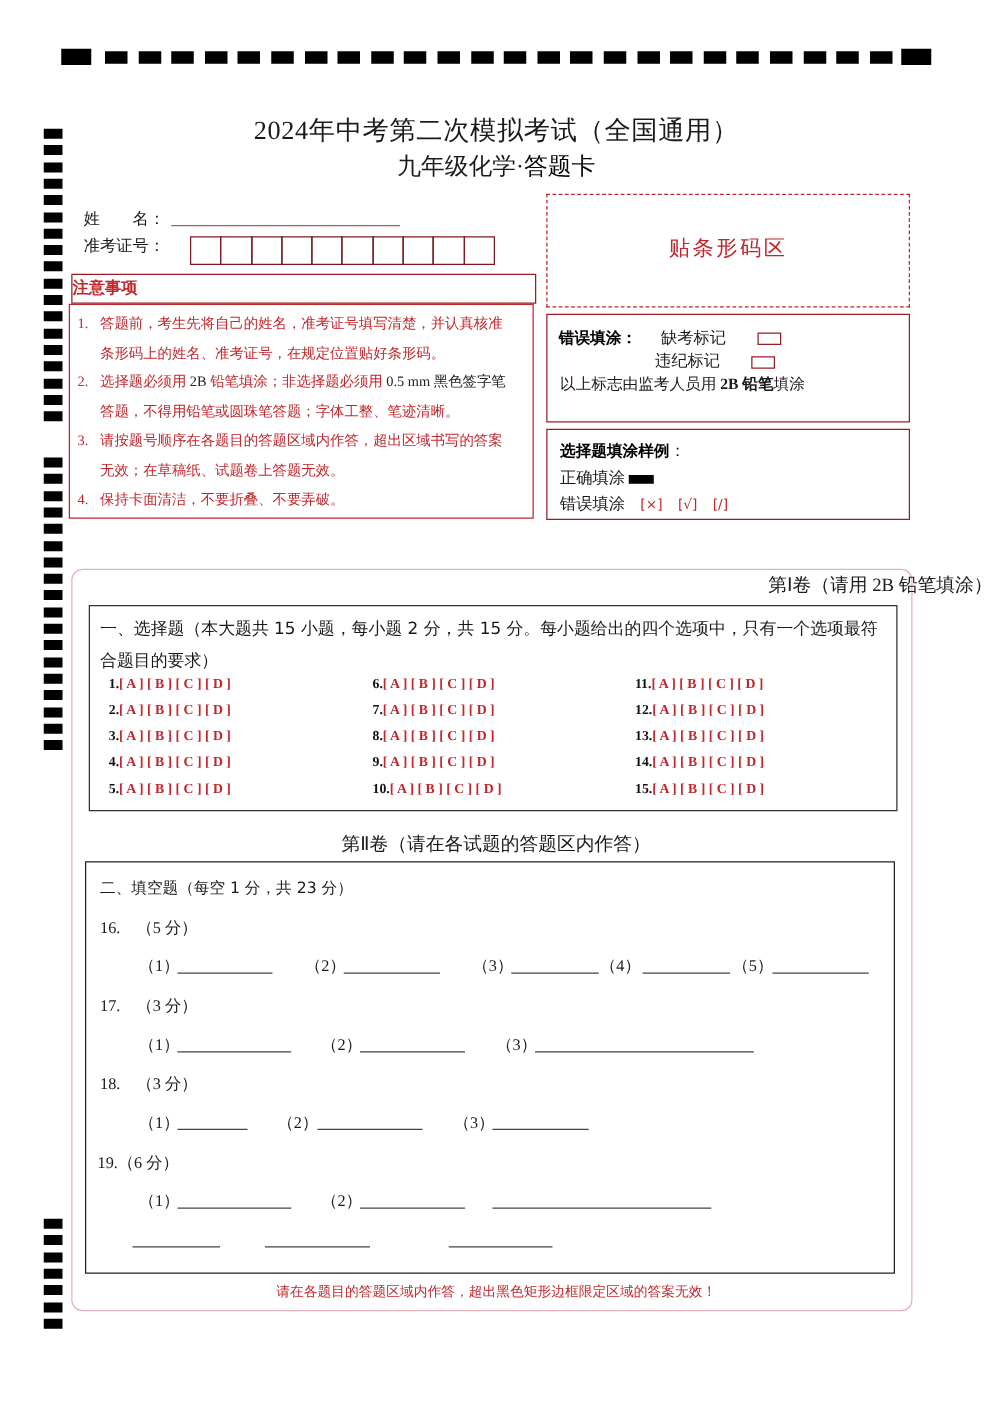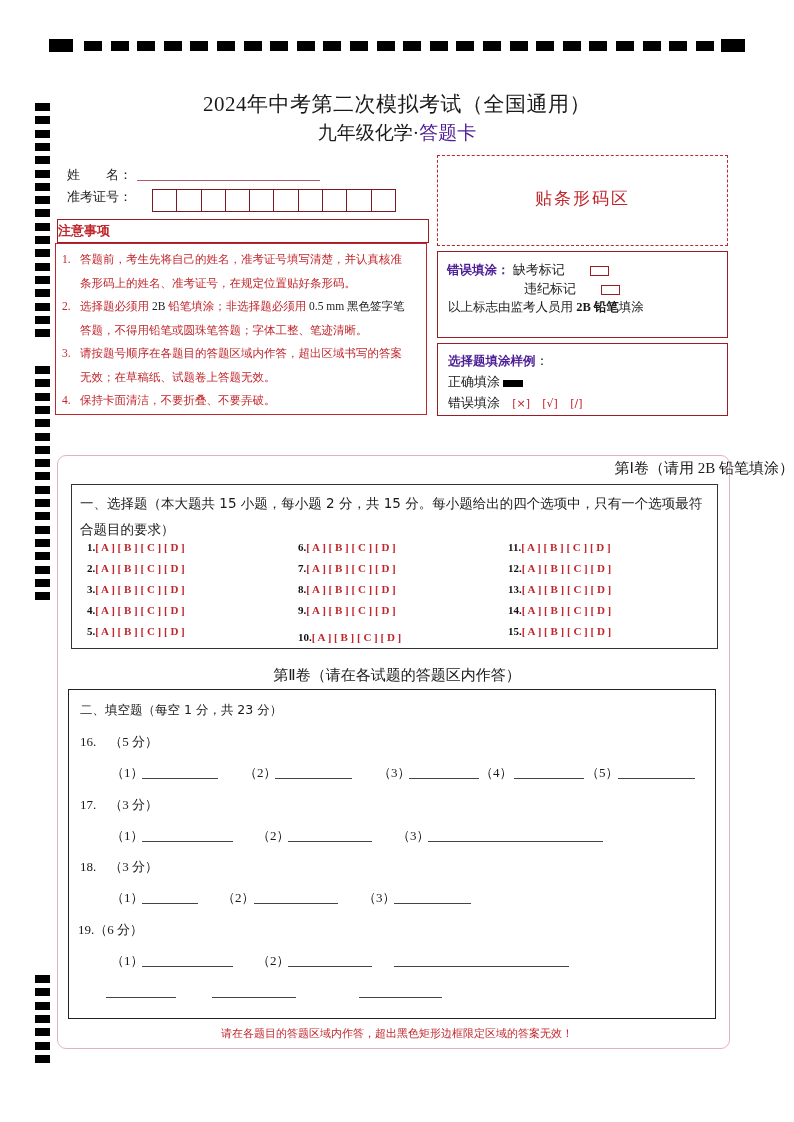--- a/index.html
+++ b/index.html
@@ -2,21 +2,21 @@
 <html><head>
 <meta charset="utf-8">
 <style>
   html, body { margin: 0; padding: 0; }
   body {
     width: 794px; height: 1122px; position: relative; background: #ffffff;
     font-family: "DejaVu Serif", "Liberation Serif", serif; color: #1a1a1a; overflow: hidden;
   }
   .abs { position: absolute; }
   .mark { position: absolute; background: #000; }
-  .red { color: #4c1d95; }
+  .red { color: #000000; }
 
   
   #title { left: 0; width: 794px; top: 90px; text-align: center; font-size: 21px; font-family: "Liberation Serif", serif; letter-spacing: 0.5px; }
   #subtitle { left: 0; width: 794px; top: 120px; text-align: center; font-size: 19px; font-family: "Liberation Serif", serif; }
 
   
   .lbl { font-size: 13px; font-family: "Liberation Serif", serif; }
   #name-line { left: 137px; top: 180px; width: 183px; border-bottom: 1px solid #b05a6a; height: 0; }
   #id-boxes { left: 153px; top: 189px; display: flex; }
   #id-boxes .cell { width: 25.3px; height: 23px; border: 1px solid #7a1a25; margin-left: -1px; box-sizing: border-box; }
@@ -174,21 +174,21 @@
   <div class="notice-item">
     <span class="num">4.</span><span>保持卡面清洁，不要折叠、不要弄破。</span>
   </div>
 </div>
 
 <div id="barcode" class="abs">贴条形码区</div>
 
 <div id="forbid" class="abs">
   <div class="row" style="left:9px; top:9px;">
     <span class="red" style="font-weight:bold; font-family:'DejaVu Sans',sans-serif; font-size:12.5px;">错误填涂：</span>
-    <span style="margin-left:0;">缺考标记</span>
+    <span style="margin-left:16px;">缺考标记</span>
     <span class="smallbox" style="margin-left:22px;"></span>
   </div>
   <div class="row" style="left:86px; top:28px;">
     <span>违纪标记</span>
     <span class="smallbox" style="margin-left:22px;"></span>
   </div>
   <div class="row" style="left:10px; top:47px; font-size:12.5px;">
     <span>以上标志由监考人员用 </span><b>2B 铅笔</b><span>填涂</span>
   </div>
 </div>
@@ -219,21 +219,21 @@
 <div id="mc-items">
     <div class="mc-item" style="left: 87px; top: 541px;"><span class="q">1.</span><span class="opts">[ A ] [ B ] [ C ] [ D ]</span></div>
     <div class="mc-item" style="left: 87px; top: 562px;"><span class="q">2.</span><span class="opts">[ A ] [ B ] [ C ] [ D ]</span></div>
     <div class="mc-item" style="left: 87px; top: 583px;"><span class="q">3.</span><span class="opts">[ A ] [ B ] [ C ] [ D ]</span></div>
     <div class="mc-item" style="left: 87px; top: 604px;"><span class="q">4.</span><span class="opts">[ A ] [ B ] [ C ] [ D ]</span></div>
     <div class="mc-item" style="left: 87px; top: 625px;"><span class="q">5.</span><span class="opts">[ A ] [ B ] [ C ] [ D ]</span></div>
     <div class="mc-item" style="left: 298px; top: 541px;"><span class="q">6.</span><span class="opts">[ A ] [ B ] [ C ] [ D ]</span></div>
     <div class="mc-item" style="left: 298px; top: 562px;"><span class="q">7.</span><span class="opts">[ A ] [ B ] [ C ] [ D ]</span></div>
     <div class="mc-item" style="left: 298px; top: 583px;"><span class="q">8.</span><span class="opts">[ A ] [ B ] [ C ] [ D ]</span></div>
     <div class="mc-item" style="left: 298px; top: 604px;"><span class="q">9.</span><span class="opts">[ A ] [ B ] [ C ] [ D ]</span></div>
-    <div class="mc-item" style="left: 298px; top: 625px; margin-top: 6px;"><span class="q">10.</span><span class="opts">[ A ] [ B ] [ C ] [ D ]</span></div>
+    <div class="mc-item" style="left: 298px; top: 625px;"><span class="q">10.</span><span class="opts">[ A ] [ B ] [ C ] [ D ]</span></div>
     <div class="mc-item" style="left: 508px; top: 541px;"><span class="q">11.</span><span class="opts">[ A ] [ B ] [ C ] [ D ]</span></div>
     <div class="mc-item" style="left: 508px; top: 562px;"><span class="q">12.</span><span class="opts">[ A ] [ B ] [ C ] [ D ]</span></div>
     <div class="mc-item" style="left: 508px; top: 583px;"><span class="q">13.</span><span class="opts">[ A ] [ B ] [ C ] [ D ]</span></div>
     <div class="mc-item" style="left: 508px; top: 604px;"><span class="q">14.</span><span class="opts">[ A ] [ B ] [ C ] [ D ]</span></div>
     <div class="mc-item" style="left: 508px; top: 625px;"><span class="q">15.</span><span class="opts">[ A ] [ B ] [ C ] [ D ]</span></div>
   </div>
 
 <div id="part2-title" class="abs">第Ⅱ卷（请在各试题的答题区内作答）</div>
 <div id="fill-box" class="abs"></div>
 

